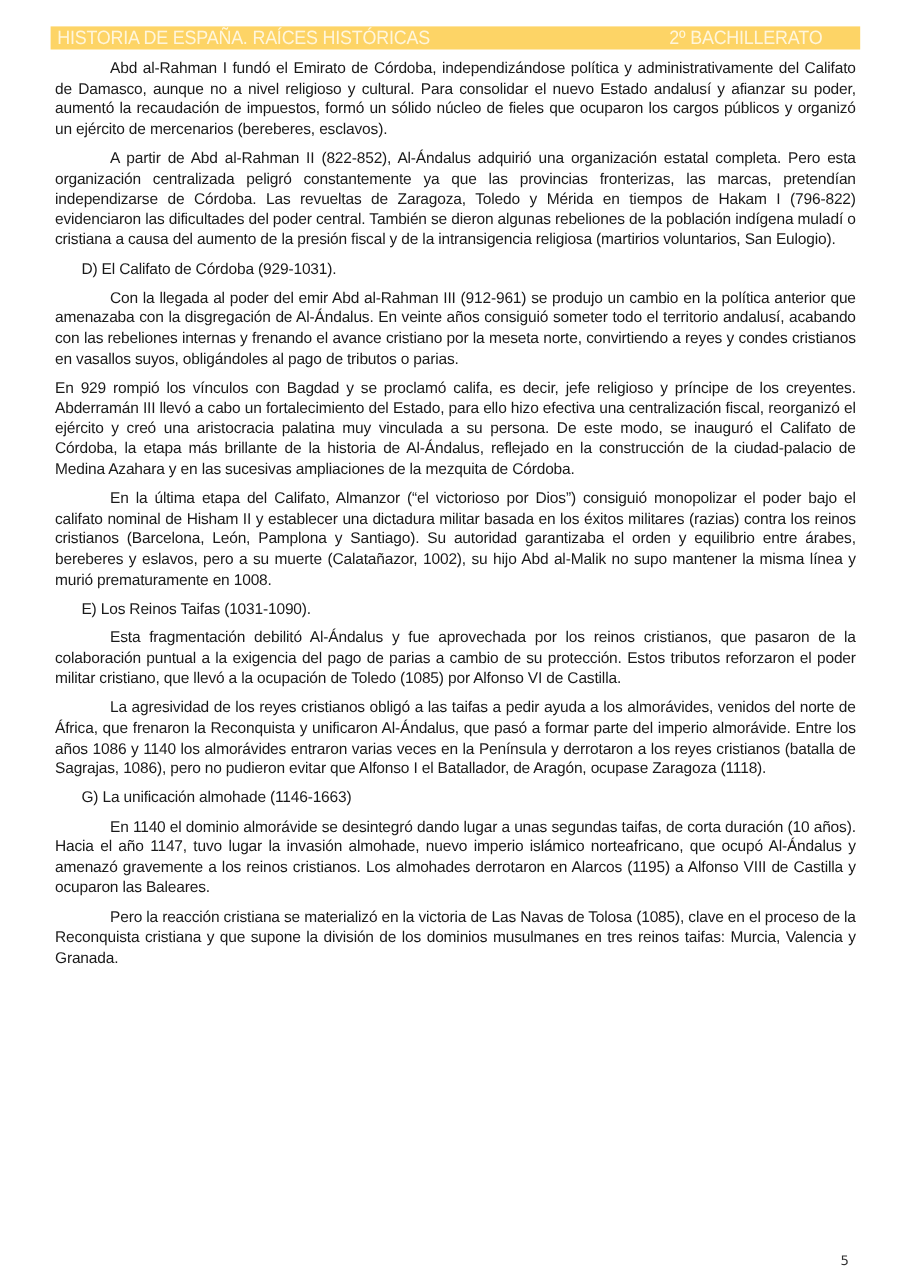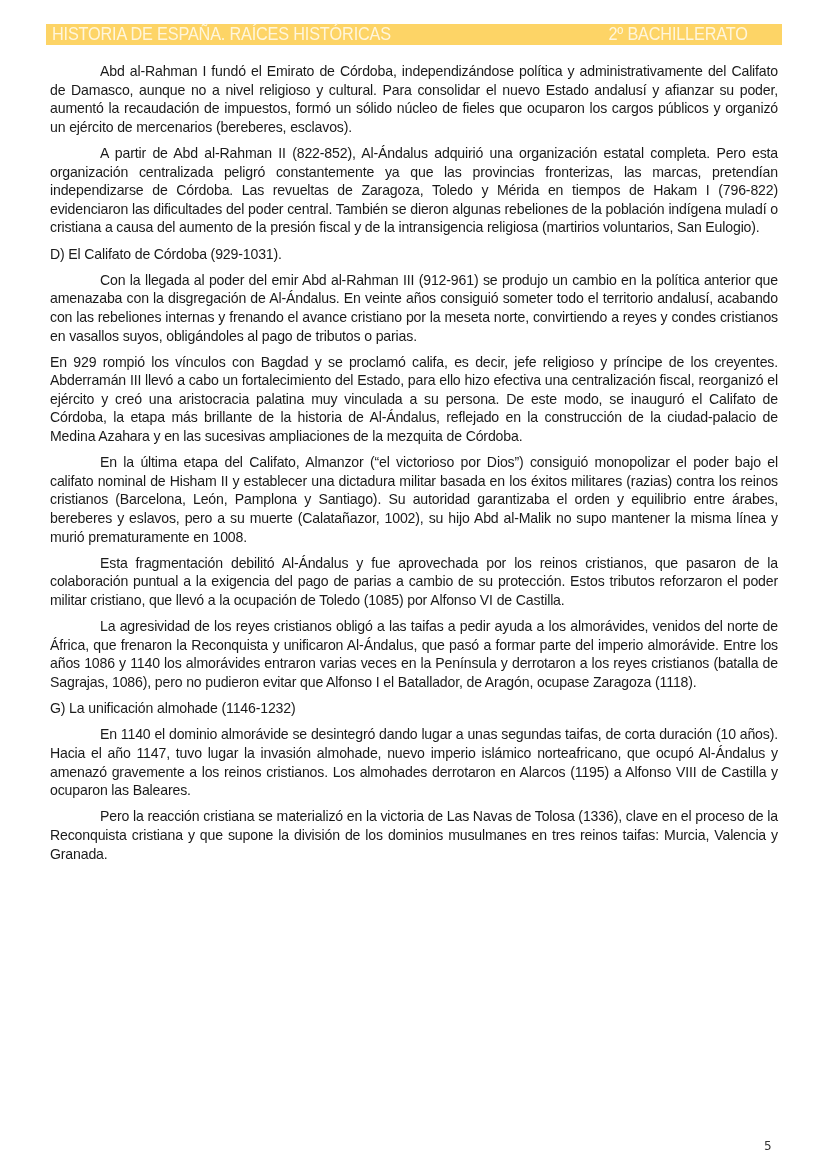--- a/index.html
+++ b/index.html
@@ -34,36 +34,37 @@
       letter-spacing: -0.2px;
       transform: scaleX(0.93);
       white-space: nowrap;
     }
     .header-bar .hdr-left { transform-origin: left center; }
     .header-bar .hdr-right { transform-origin: right center; }
 
     .content {
       position: absolute;
       left: 50px;
-      top: 62px;
+      top: 52px;
       width: 728px;
     }
     .para {
       font-size: 14.1px;
       line-height: 18.6px;
       text-align: justify;
       margin-bottom: 7.6px;
       letter-spacing: -0.15px;
     }
     .para.indent { text-indent: 50px; }
     .section-heading {
       font-size: 14.1px;
       line-height: 18.6px;
       margin-bottom: 7.6px;
       letter-spacing: -0.15px;
+      margin-left: 24px;
     }
     .page-number {
       position: absolute;
       left: 764px;
       top: 1139px;
       font-size: 12px;
       color: #333;
       font-family: "DejaVu Sans", sans-serif;
     }
   </style>
@@ -75,20 +76,21 @@
   <span class="hdr-right">2º BACHILLERATO</span>
 </div>
 
 <div class="content">
   <p class="para indent">Abd al-Rahman I fundó el Emirato de Córdoba, independizándose política y administrativamente del Califato de Damasco, aunque no a nivel religioso y cultural. Para consolidar el nuevo Estado andalusí y afianzar su poder, aumentó la recaudación de impuestos, formó un sólido núcleo de fieles que ocuparon los cargos públicos y organizó un ejército de mercenarios (bereberes, esclavos).</p>
   <p class="para indent">A partir de Abd al-Rahman II (822-852), Al-Ándalus adquirió una organización estatal completa. Pero esta organización centralizada peligró constantemente ya que las provincias fronterizas, las marcas, pretendían independizarse de Córdoba. Las revueltas de Zaragoza, Toledo y Mérida en tiempos de Hakam I (796-822) evidenciaron las dificultades del poder central. También se dieron algunas rebeliones de la población indígena muladí o cristiana a causa del aumento de la presión fiscal y de la intransigencia religiosa (martirios voluntarios, San Eulogio).</p>
   <p class="section-heading">D) El Califato de Córdoba (929-1031).</p>
   <p class="para indent">Con la llegada al poder del emir Abd al-Rahman III (912-961) se produjo un cambio en la política anterior que amenazaba con la disgregación de Al-Ándalus. En veinte años consiguió someter todo el territorio andalusí, acabando con las rebeliones internas y frenando el avance cristiano por la meseta norte, convirtiendo a reyes y condes cristianos en vasallos suyos, obligándoles al pago de tributos o parias.</p>
   <p class="para">En 929 rompió los vínculos con Bagdad y se proclamó califa, es decir, jefe religioso y príncipe de los creyentes. Abderramán III llevó a cabo un fortalecimiento del Estado, para ello hizo efectiva una centralización fiscal, reorganizó el ejército y creó una aristocracia palatina muy vinculada a su persona. De este modo, se inauguró el Califato de Córdoba, la etapa más brillante de la historia de Al-Ándalus, reflejado en la construcción de la ciudad-palacio de Medina Azahara y en las sucesivas ampliaciones de la mezquita de Córdoba.</p>
   <p class="para indent">En la última etapa del Califato, Almanzor (“el victorioso por Dios”) consiguió monopolizar el poder bajo el califato nominal de Hisham II y establecer una dictadura militar basada en los éxitos militares (razias) contra los reinos cristianos (Barcelona, León, Pamplona y Santiago). Su autoridad garantizaba el orden y equilibrio entre árabes, bereberes y eslavos, pero a su muerte (Calatañazor, 1002), su hijo Abd al-Malik no supo mantener la misma línea y murió prematuramente en 1008.</p>
+  <p class="section-heading">E) Los Reinos Taifas (1031-1090).</p>
   <p class="para indent">Esta fragmentación debilitó Al-Ándalus y fue aprovechada por los reinos cristianos, que pasaron de la colaboración puntual a la exigencia del pago de parias a cambio de su protección. Estos tributos reforzaron el poder militar cristiano, que llevó a la ocupación de Toledo (1085) por Alfonso VI de Castilla.</p>
   <p class="para indent">La agresividad de los reyes cristianos obligó a las taifas a pedir ayuda a los almorávides, venidos del norte de África, que frenaron la Reconquista y unificaron Al-Ándalus, que pasó a formar parte del imperio almorávide. Entre los años 1086 y 1140 los almorávides entraron varias veces en la Península y derrotaron a los reyes cristianos (batalla de Sagrajas, 1086), pero no pudieron evitar que Alfonso I el Batallador, de Aragón, ocupase Zaragoza (1118).</p>
-  <p class="section-heading">G) La unificación almohade (1146-1232)</p>
+  <p class="section-heading">G) La unificación almohade (1146-1663)</p>
   <p class="para indent">En 1140 el dominio almorávide se desintegró dando lugar a unas segundas taifas, de corta duración (10 años). Hacia el año 1147, tuvo lugar la invasión almohade, nuevo imperio islámico norteafricano, que ocupó Al-Ándalus y amenazó gravemente a los reinos cristianos. Los almohades derrotaron en Alarcos (1195) a Alfonso VIII de Castilla y ocuparon las Baleares.</p>
-  <p class="para indent">Pero la reacción cristiana se materializó en la victoria de Las Navas de Tolosa (1336), clave en el proceso de la Reconquista cristiana y que supone la división de los dominios musulmanes en tres reinos taifas: Murcia, Valencia y Granada.</p>
+  <p class="para indent">Pero la reacción cristiana se materializó en la victoria de Las Navas de Tolosa (1085), clave en el proceso de la Reconquista cristiana y que supone la división de los dominios musulmanes en tres reinos taifas: Murcia, Valencia y Granada.</p>
 </div>
 
 <div class="page-number">5</div>
 
 </body></html>

